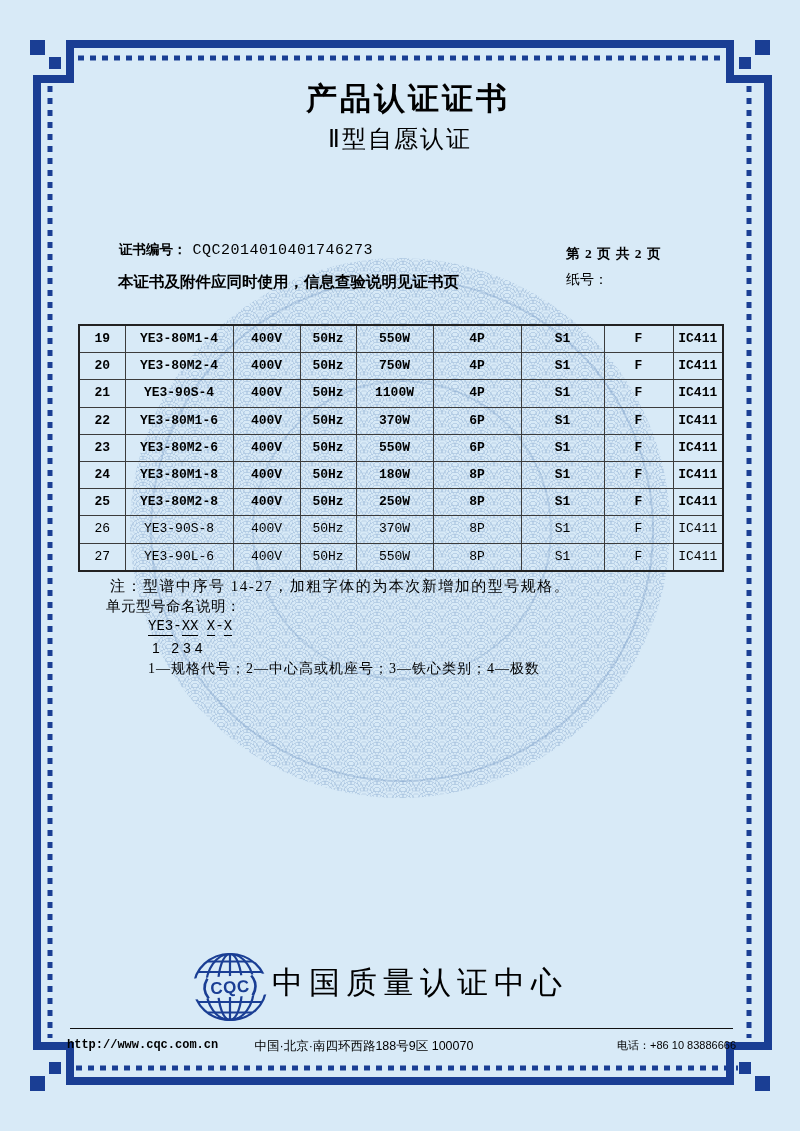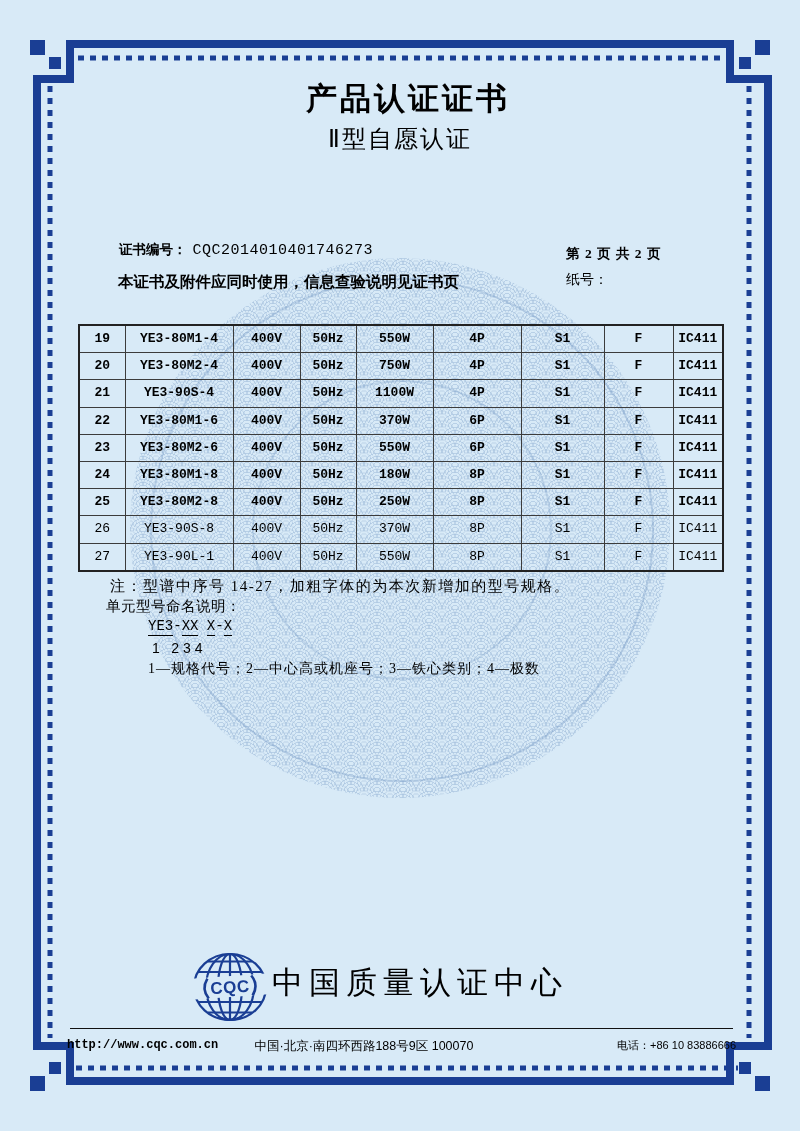--- a/index.html
+++ b/index.html
@@ -216,21 +216,21 @@
           <td>400V</td>
           <td>50Hz</td>
           <td>370W</td>
           <td>8P</td>
           <td>S1</td>
           <td>F</td>
           <td>IC411</td>
         </tr>
         <tr>
           <td>27</td>
-          <td>YE3-90L-1</td>
+          <td>YE3-90L-6</td>
           <td>400V</td>
           <td>50Hz</td>
           <td>550W</td>
           <td>8P</td>
           <td>S1</td>
           <td>F</td>
           <td>IC411</td>
         </tr>
       </tbody>
   </table>

